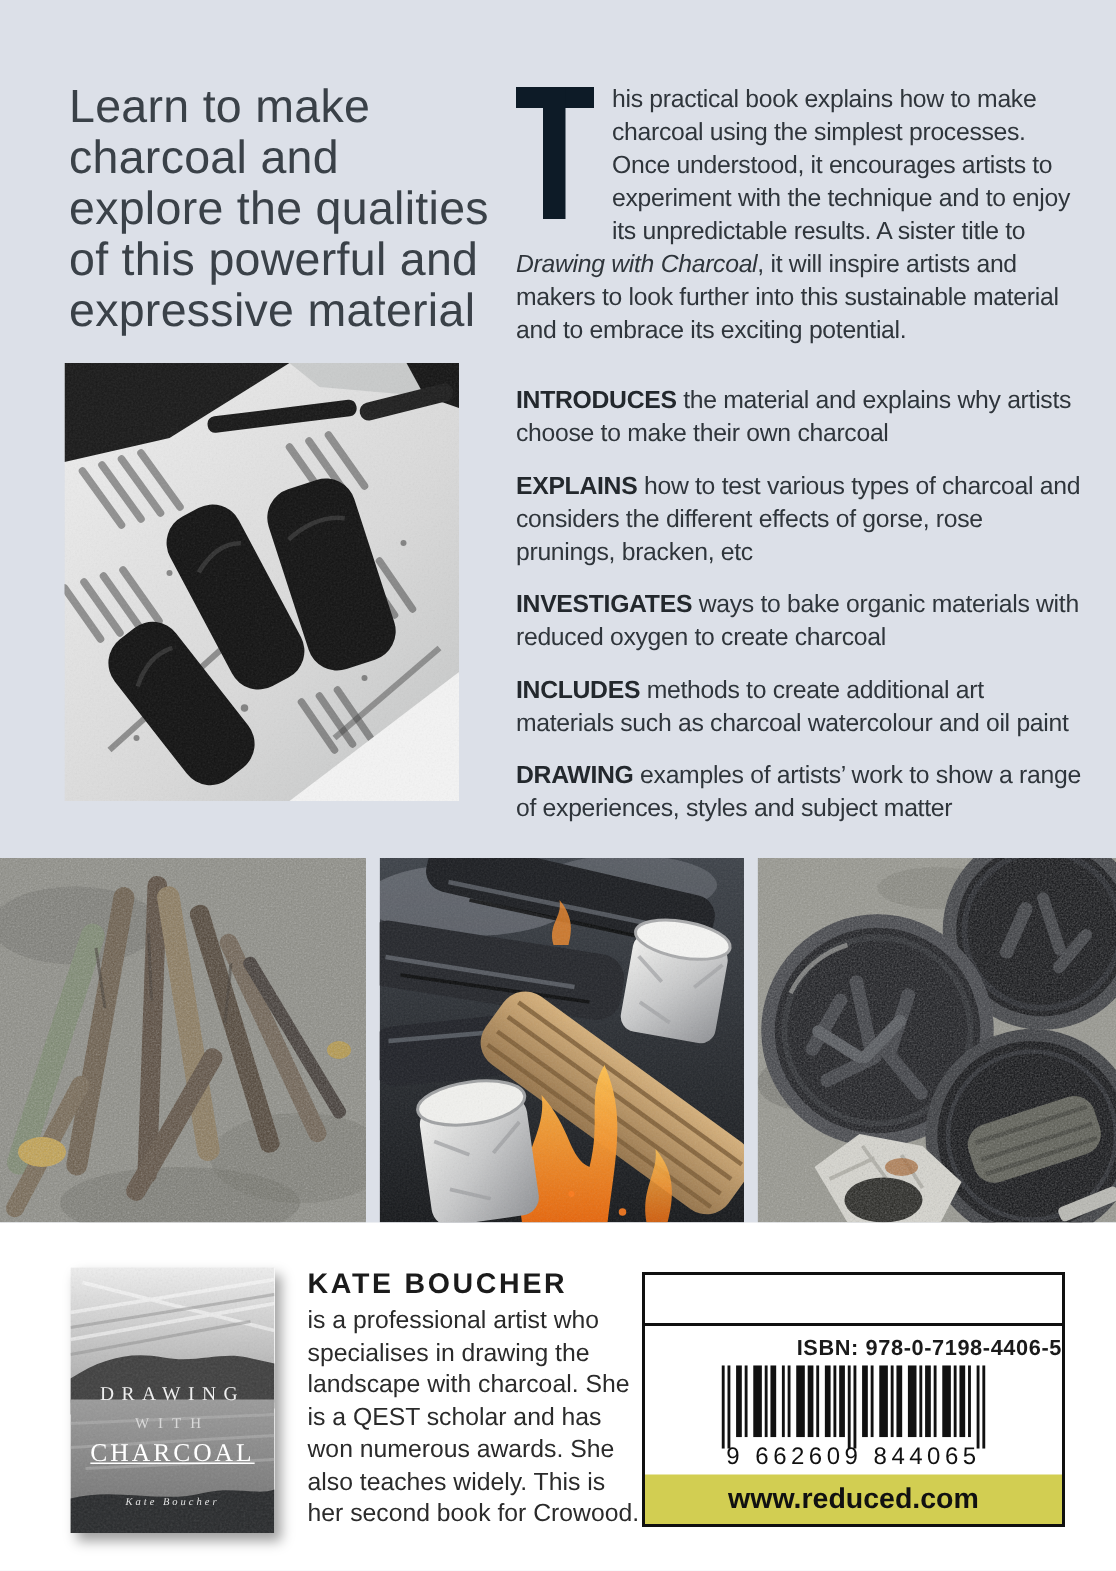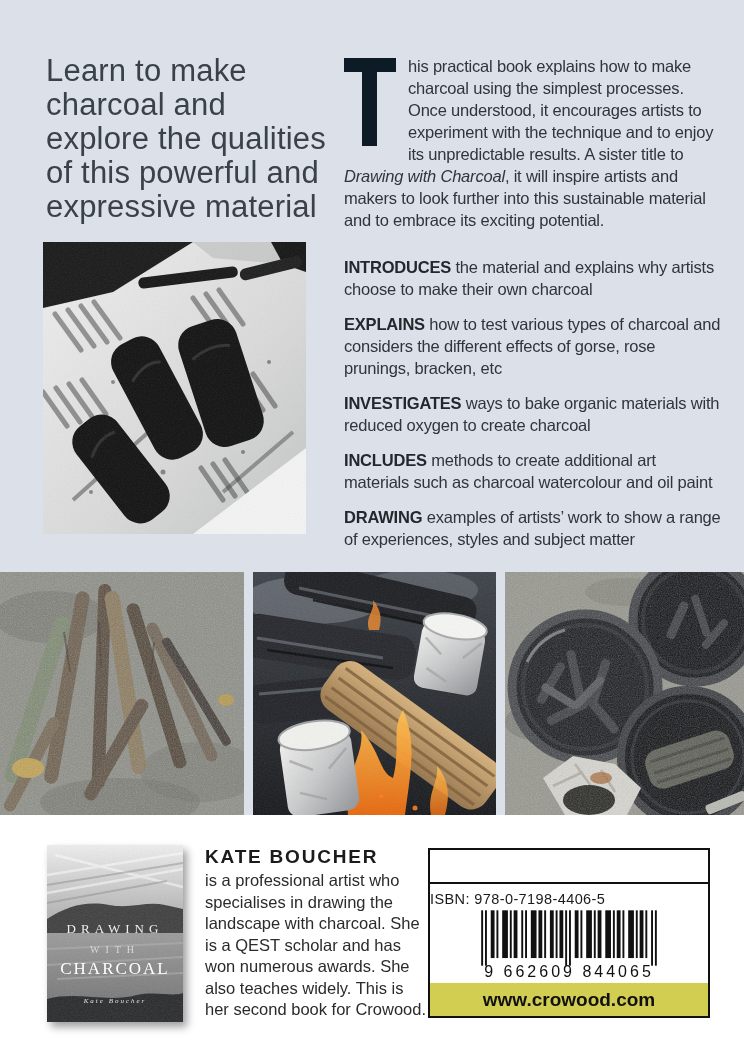--- a/index.html
+++ b/index.html
@@ -27,29 +27,29 @@
   .p1{left:0;width:244px;}
   .p2{left:253px;width:243px;}
   .p3{left:505px;width:239px;}
   
   .cover{position:absolute;left:47px;top:845px;width:136px;height:177px;
          box-shadow:4px 5px 8px rgba(0,0,0,.38);}
   .cover-text{position:absolute;left:0;top:0;width:136px;height:177px;margin-top:14px;}
   .ct{position:absolute;width:100%;text-align:center;font-family:"Liberation Serif",serif;}
   .ct-drawing{top:62px;font-size:13px;letter-spacing:5px;color:#efefef;}
   .ct-with{top:85px;font-size:10px;letter-spacing:6px;color:#d9d9d9;}
-  .ct-charcoal{top:100px;font-size:17px;letter-spacing:2px;color:#ffffff;}
+  .ct-charcoal{top:100px;font-size:17px;letter-spacing:2px;color:#ffffff;text-decoration:underline;}
   .ct-author{top:138px;font-size:7px;font-style:italic;letter-spacing:2px;color:#e3e3e3;}
   .bio{position:absolute;left:205px;top:846px;width:226px;}
   .bio-name{margin:0 0 2px 0;font-size:19px;font-weight:700;letter-spacing:1.8px;color:#1b1b1b;}
   .bio-text{margin:0;font-size:16.5px;line-height:21.5px;color:#2b2b2b;}
   .bcbox{position:absolute;left:428px;top:848px;width:282px;height:170px;background:#ffffff;
          border:2px solid #101010;box-sizing:border-box;}
   .bcstrip{height:32px;border-bottom:2px solid #101010;}
-  .isbn{text-align:left;font-size:14.5px;margin-top:7px;color:#1a1a1a;letter-spacing:.4px;}
+  .isbn{text-align:right;font-size:14.5px;margin-top:7px;color:#1a1a1a;letter-spacing:.4px;font-weight:bold;}
   .bars{margin:3px auto 0 auto;}
   .bcdigits{text-align:center;font-size:16px;letter-spacing:3px;color:#111;margin-top:-3px;}
   .bcband{position:absolute;left:0;bottom:0;width:100%;height:33px;background:#d2ce52;
           display:flex;align-items:center;justify-content:center;
           font-size:19px;font-weight:700;color:#111;}
 </style>
 </head>
 <body>
 
 <div class="page">
@@ -395,16 +395,16 @@
         <rect x="166" y="0" width="2" height="50"></rect>
           <rect x="172" y="0" width="6" height="50"></rect>
         <rect x="180" y="0" width="2" height="50"></rect>
           <rect x="184" y="0" width="4" height="50"></rect>
         <rect x="190" y="0" width="2" height="50"></rect>
         <rect x="196" y="0" width="2" height="58"></rect>
           <rect x="200" y="0" width="2" height="58"></rect>
       </g>
     </svg>
     <div class="bcdigits">9 662609 844065</div>
-    <div class="bcband">www.crowood.com</div>
+    <div class="bcband">www.reduced.com</div>
   </div>
 
 </div>
 
 </body></html>

